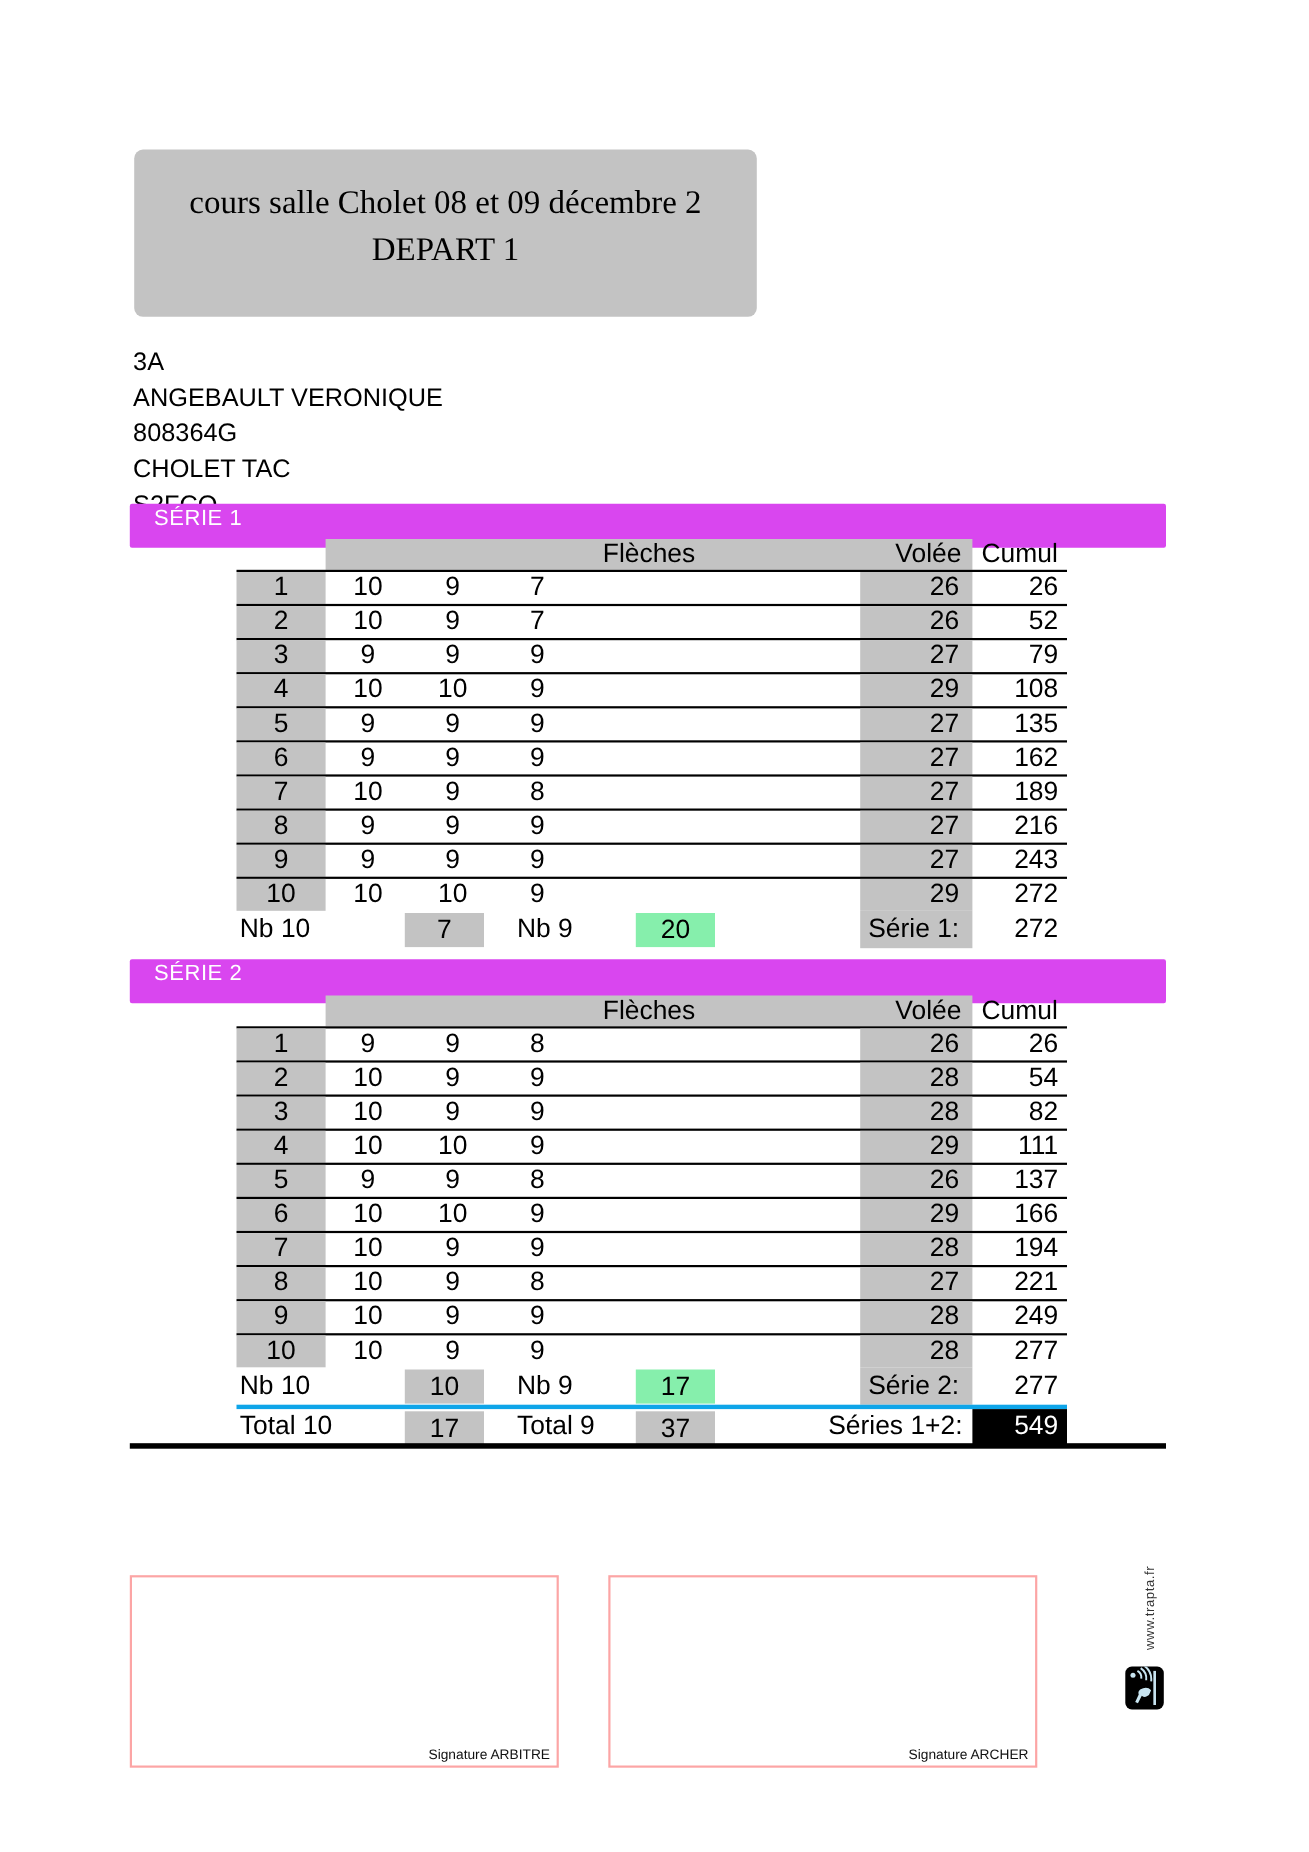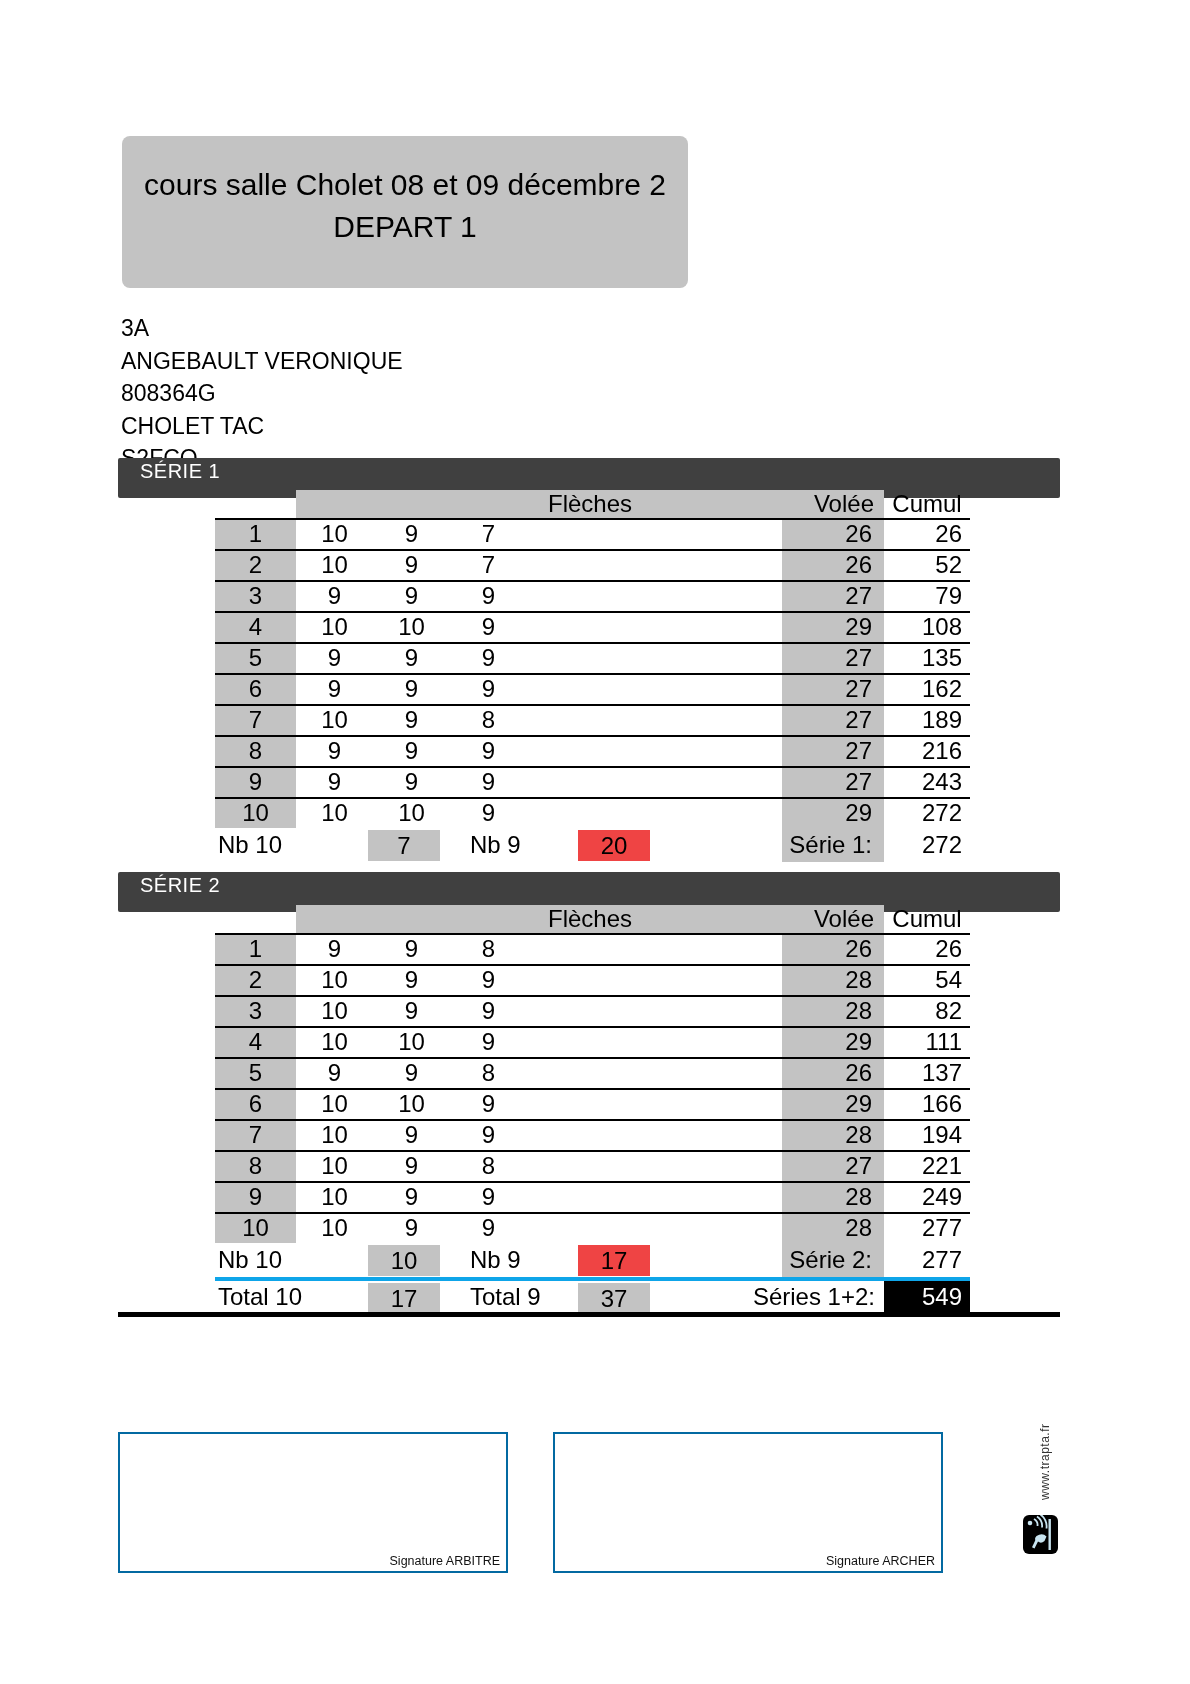--- a/index.html
+++ b/index.html
@@ -7,31 +7,31 @@
   .page {
     position:relative; width:1190px; height:1684px; background:#ffffff;
     font-family:"Liberation Sans", sans-serif; color:#000; overflow:hidden;
     margin:0 auto;
   }
 
   
   .title-box {
     position:absolute; left:122px; top:136px; width:566px; height:152px;
     background:#c3c3c3; border-radius:8px; overflow:hidden;
-    text-align:center; padding-top:28px;
+    text-align:center; padding-top:28px;font-family:Liberation Serif, serif;
   }
   .title-line1 { font-size:30px; white-space:nowrap; margin:0 -20px; line-height:42px; }
   .title-line2 { font-size:30px; line-height:42px; }
 
   
   .info { position:absolute; left:121px; top:292px; font-size:23px; line-height:32.5px;margin-top:20px; }
 
   
   .banner {
-    position:absolute; left:118px; width:942px; height:40px; background:#404040;
+    position:absolute; left:118px; width:942px; height:40px; background:#d946ef;
     color:#fff; font-size:20px; line-height:27px; padding-left:22px;
     letter-spacing:0.5px; border-radius:2px;
   }
   .banner-s1 { top:458px; }
   .banner-s2 { top:872px; }
 
   
   .stable { position:absolute; left:215px; width:755px; font-size:24px; }
   .stable-s1 { top:490px; }
   .stable-s2 { top:905px; }
@@ -47,36 +47,36 @@
   .trow .a1    { position:absolute; left:81px;  width:77px; text-align:center; }
   .trow .a2    { position:absolute; left:158px; width:77px; text-align:center; }
   .trow .a3    { position:absolute; left:235px; width:77px; text-align:center; }
   .trow .volee { position:absolute; left:567px; top:0; width:102px; height:29px; background:#c3c3c3; text-align:right; padding-right:12px; }
   .trow .cumul { position:absolute; left:669px; width:86px; text-align:right; padding-right:8px; }
 
   .nbrow { position:relative; height:34px; line-height:34px; }
   .nbrow .lab1 { position:absolute; left:3px; }
   .nbrow .box1 { position:absolute; left:153px; top:2px; width:72px; height:31px; line-height:31px; background:#c3c3c3; text-align:center; }
   .nbrow .lab2 { position:absolute; left:255px; }
-  .nbrow .box2 { position:absolute; left:363px; top:2px; width:72px; height:31px; line-height:31px; background:#ef4444; text-align:center; }
+  .nbrow .box2 { position:absolute; left:363px; top:2px; width:72px; height:31px; line-height:31px; background:#86efac; text-align:center; }
   .nbrow .volee-cell { position:absolute; left:567px; top:0; width:102px; height:34px; background:#c3c3c3; text-align:right; padding-right:12px; }
   .nbrow .cumul-cell { position:absolute; left:669px; width:86px; text-align:right; padding-right:8px; }
 
   .totalrow { position:relative; height:34px; line-height:32px; border-top:4px solid #0ea5e9; }
   .totalrow .lab1 { position:absolute; left:3px; }
   .totalrow .box1 { position:absolute; left:153px; top:2px; width:72px; height:31px; line-height:31px; background:#c3c3c3; text-align:center; }
   .totalrow .lab2 { position:absolute; left:255px; }
   .totalrow .box2 { position:absolute; left:363px; top:2px; width:72px; height:31px; line-height:31px; background:#c3c3c3; text-align:center; }
   .totalrow .grand-label { position:absolute; left:400px; width:260px; text-align:right; }
   .totalrow .grand-box { position:absolute; left:669px; top:0; width:86px; height:34px; background:#000; color:#fff; text-align:right; padding-right:8px; }
 
   .bottom-bar { position:absolute; left:118px; top:1312px; width:942px; height:5px; background:#000; }
 
   
-  .sigbox { position:absolute; top:1432px; width:390px; height:141px; border:2px solid #0369a1; background:#fff; }
+  .sigbox { position:absolute; top:1432px; width:390px; height:175px; border:2px solid #fca5a5; background:#fff; }
   .sigbox-left  { left:118px; }
   .sigbox-right { left:553px; }
   .sigbox .siglabel { position:absolute; right:6px; bottom:3px; font-size:12.5px; color:#111; }
 
   
   .website {
     position:absolute; left:1038px; top:1410px; height:90px;
     writing-mode:vertical-rl; transform:rotate(180deg);
     font-size:12px; color:#333; letter-spacing:0.5px;
   }

